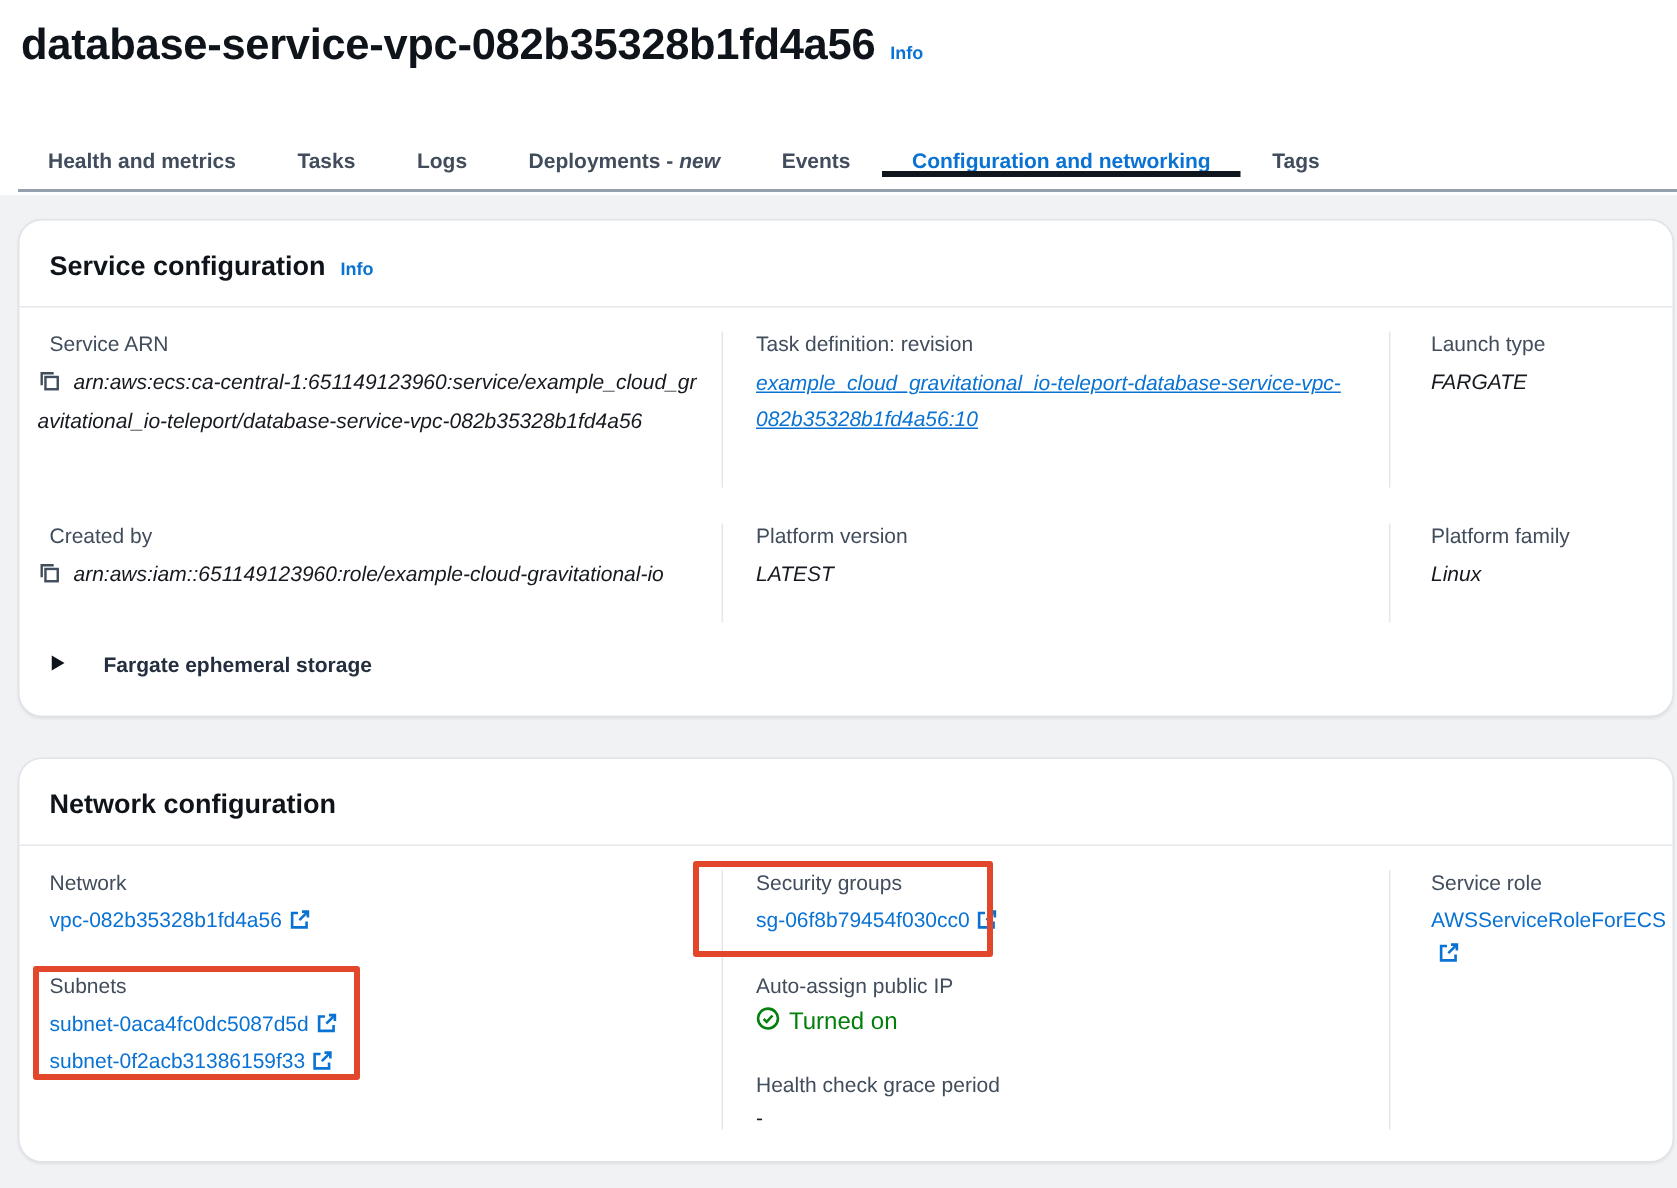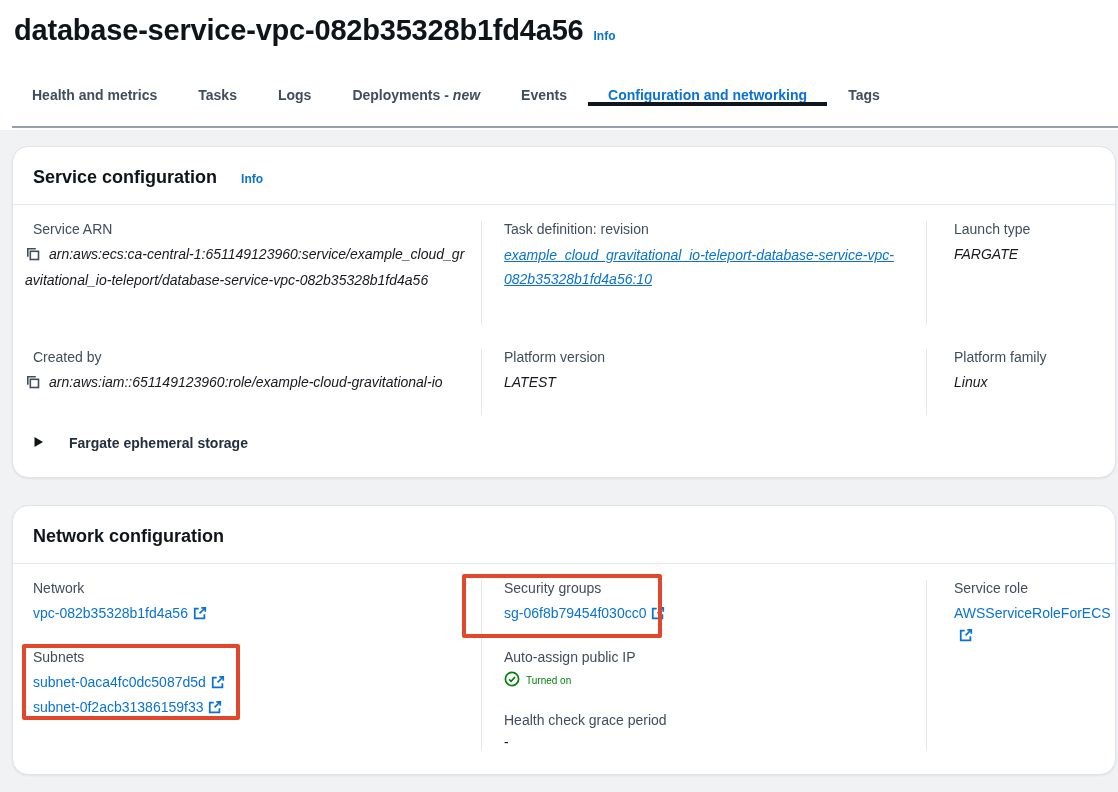--- a/index.html
+++ b/index.html
@@ -17,29 +17,29 @@
     width:1118px;height:792px;position:relative;overflow:hidden;
     font-family:"Liberation Sans","DejaVu Sans",sans-serif;
     background:#ffffff;color:var(--ink);
   }
   .content-bg{position:absolute;left:0;top:130px;right:0;bottom:0;background:var(--pagebg);}
   
   .page-header{position:absolute;left:14px;top:14px;display:flex;align-items:baseline;gap:10px;}
   .page-title{font-size:29px;font-weight:700;color:var(--ink);letter-spacing:-0.2px;}
   .info-link{font-size:12px;font-weight:700;color:var(--accent);cursor:pointer;}
   
-  .tabs{position:absolute;left:12px;right:0;top:87px;height:41px;display:flex;align-items:flex-start;border-bottom:2px solid #95a0ae;}
+  .tabs{position:absolute;left:12px;right:0;top:87px;height:41px;display:flex;align-items:center;border-bottom:2px solid #95a0ae;}
   .tab{position:relative;display:flex;align-items:center;gap:4px;padding:0 20px;font-size:14px;font-weight:700;color:var(--label);cursor:pointer;white-space:nowrap;}
   .tab .suffix{font-style:italic;font-weight:700;}
   .tab.active{color:var(--accent);}
   .tab.active::after{content:"";position:absolute;left:0;right:0;bottom:-3px;height:4px;background:#10161d;}
   .tab-sep{width:1px;background:#b6bec9;margin:8px 0;}
   
   .card{position:absolute;left:12px;width:1104px;background:#fff;border:1px solid #dfe3e8;border-radius:16px;box-shadow:0 1px 2px rgba(0,28,36,.08);}
-  .card-header{display:flex;align-items:baseline;gap:24px;padding:20px 20px 16px 20px;border-bottom:1px solid var(--divider);}
+  .card-header{display:flex;align-items:baseline;gap:10px;padding:20px 20px 16px 20px;border-bottom:1px solid var(--divider);}
   .card-title{font-size:18px;font-weight:700;color:var(--ink);}
   
   #card-service{top:146px;height:332px;}
   .svc-grid{display:grid;grid-template-columns:468px 445px 1fr;row-gap:24px;padding-top:16px;}
   .svc-cell{padding:0 16px 0 12px;min-height:66px;}
   .svc-cell.c1{padding-left:12px;}
   .svc-cell.c2{border-left:1px solid var(--divider);padding-left:22px;padding-right:18px;}
   .svc-cell.c3{border-left:1px solid var(--divider);padding-left:27px;}
   .row1{min-height:104px;}
   .field-label{font-size:14px;color:var(--label);margin-bottom:6px;}
@@ -55,21 +55,21 @@
   
   #card-network{top:505px;height:270px;}
   .net-body{display:grid;grid-template-columns:468px 445px 1fr;padding:16px 0 18px 0;}
   .net-col{padding-left:20px;padding-right:16px;}
   .net-col.c2{border-left:1px solid var(--divider);padding-left:22px;}
   .net-col.c3{border-left:1px solid var(--divider);padding-left:27px;}
   .net-group{margin-bottom:23px;}
   .net-group:last-child{margin-bottom:0;}
   .link-line{font-size:14px;line-height:22px;}
   .stacked-links .link-line{margin-bottom:1px;}
-  .status-on{display:flex;align-items:center;gap:6px;color:var(--success);font-size:10px;font-weight:400;}
+  .status-on{display:flex;align-items:center;gap:6px;color:var(--success);font-size:16px;font-weight:400;}
   .dash-value{font-size:14px;color:#16191f;}
   
   .annotation{position:absolute;border:4px solid var(--annotation);border-radius:2px;pointer-events:none;}
   #ann-security{left:462px;top:574px;width:200px;height:64px;}
   #ann-subnets{left:22px;top:644px;width:218px;height:76px;}
 </style>
 </head>
 <body>
 
 <div class="content-bg"></div>

